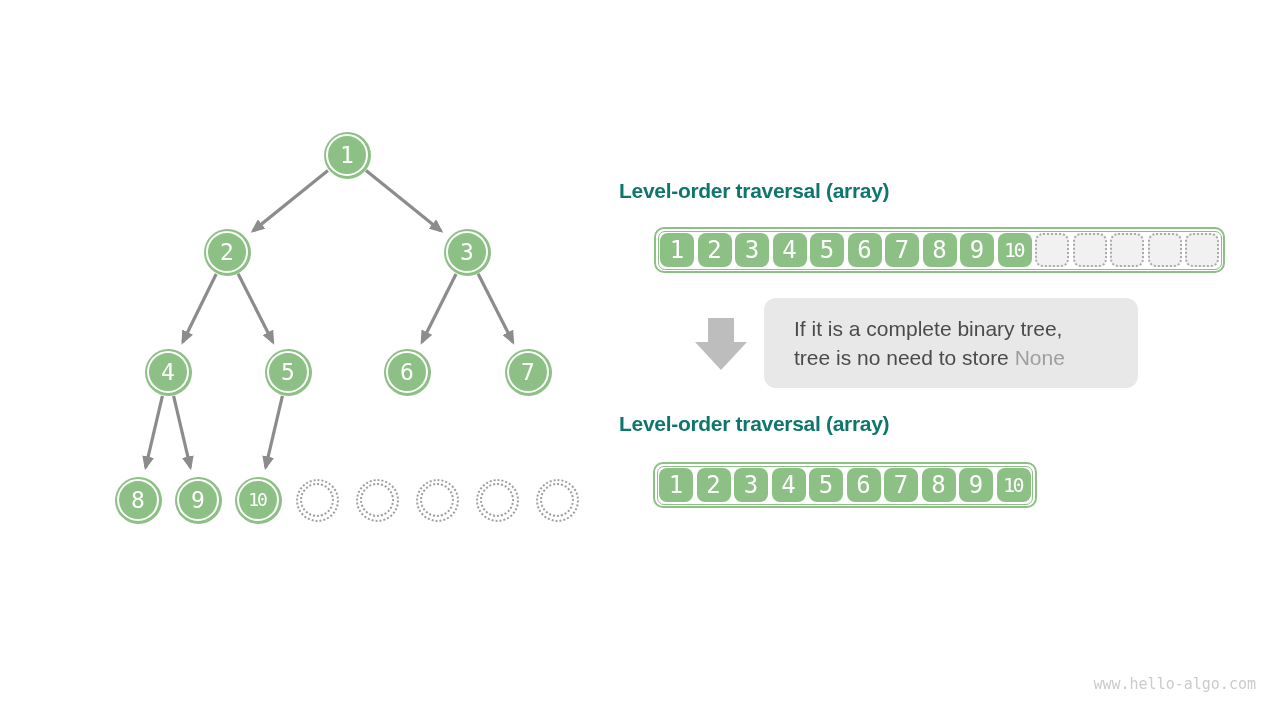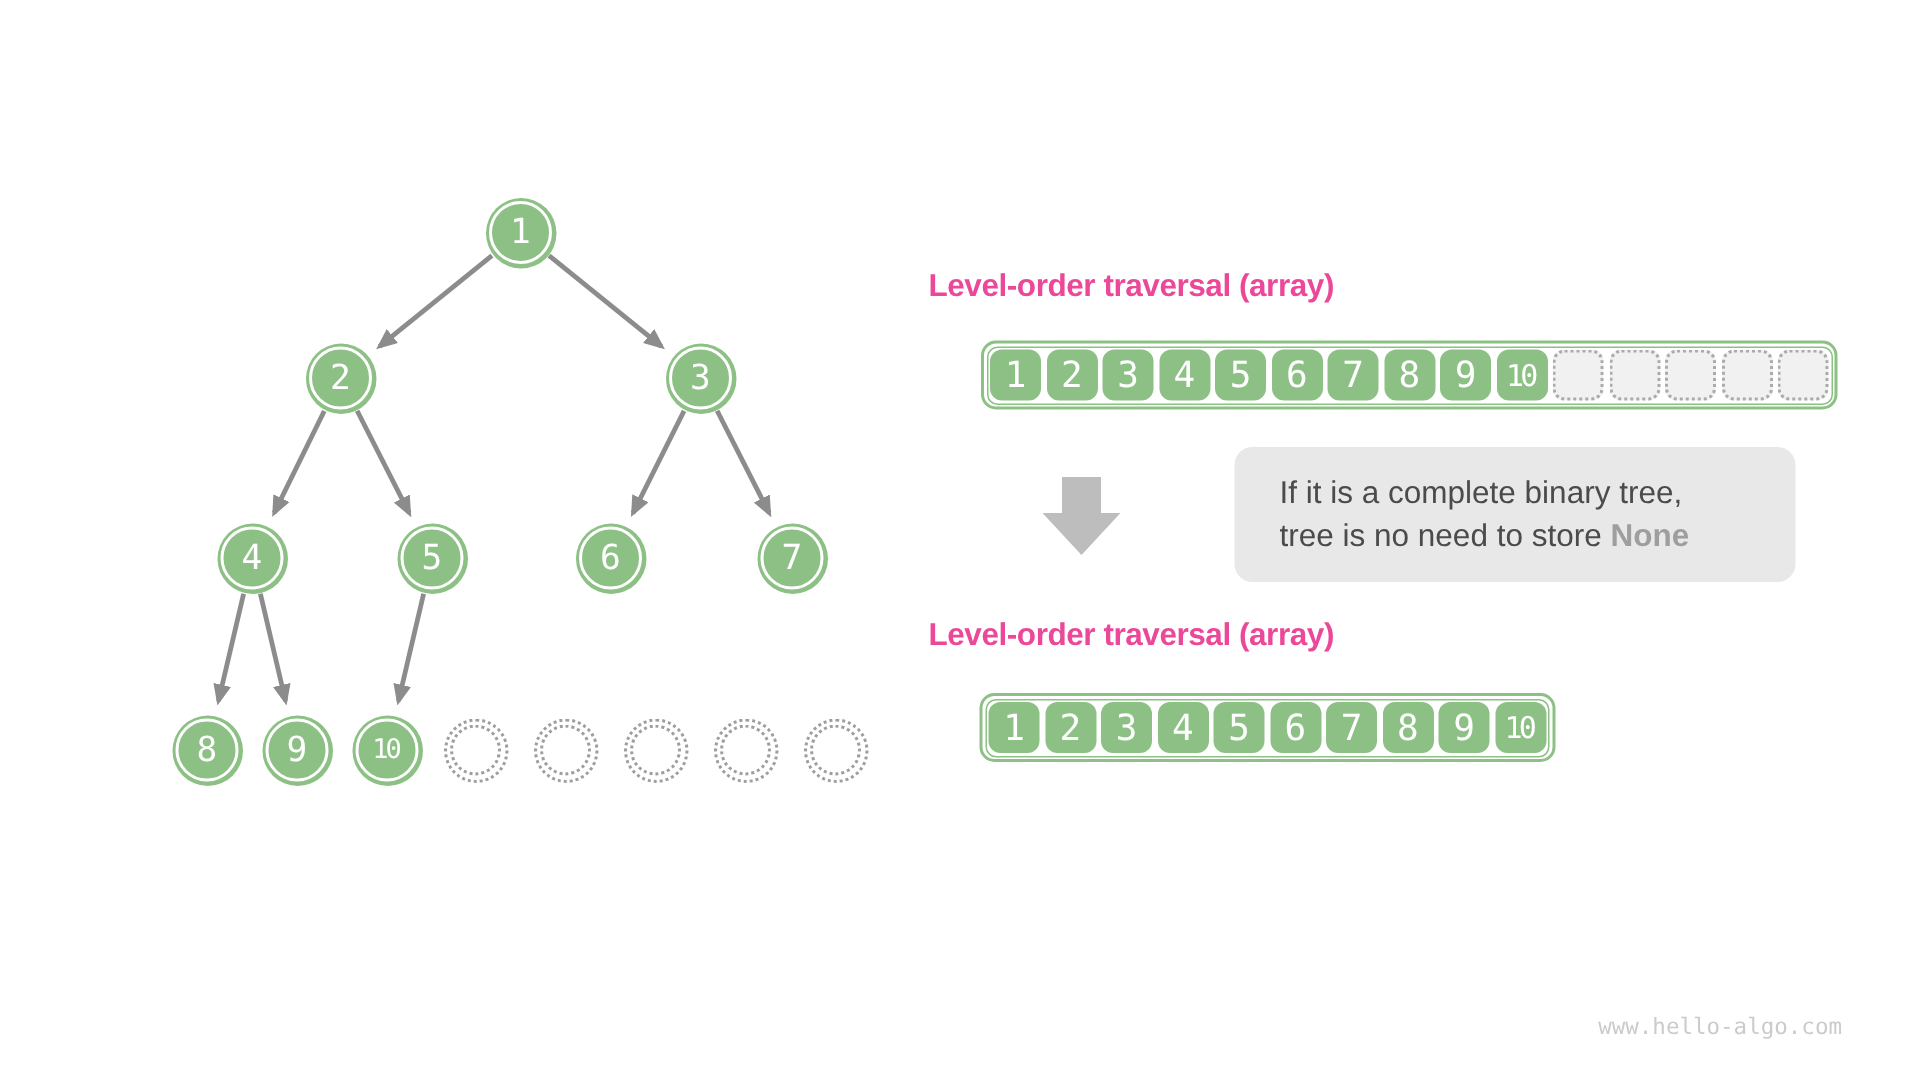--- a/index.html
+++ b/index.html
@@ -44,21 +44,21 @@
   }
   .node.empty::after {
     content: "";
     position: absolute; inset: 2.5px;
     border: 2px dotted #9E9E9E;
     border-radius: 50%;
   }
   
   .array-label {
     position: absolute;
-    color: #ec4899;
+    color: #0f766e;
     font-size: 21px;
     font-weight: bold;
     letter-spacing: -0.3px;
     white-space: nowrap;
   }
   
   .array-box {
     position: absolute;
     display: inline-flex;
     gap: 3.5px;
@@ -90,44 +90,44 @@
     line-height: 1;
   }
   .cell.filled .val.two { font-size: 20px; letter-spacing: -2.5px; margin-left: -2px; }
   .cell.empty {
     background: #F1F1F1;
     border: 2px dotted #ABABAB;
   }
   
   .note {
     position: absolute;
-    left: 823px; top: 298px;
+    left: 764px; top: 298px;
     width: 374px; height: 90px;
     background: #E8E8E8;
     border-radius: 12px;
     box-sizing: border-box;
     display: flex; flex-direction: column; justify-content: center;
     padding-left: 30px;
   }
   .note .line {
     color: #4B4B4B;
     font-size: 21px;
     line-height: 29px;
     white-space: nowrap;
   }
   .note .none {
     color: #9E9E9E;
-    font-weight: bold;
+    font-weight: normal;
   }
   
   .down-arrow { position: absolute; left: 695px; top: 318px; }
   
   .watermark {
     position: absolute;
-    right: 52px; bottom: 27px;
+    right: 24px; bottom: 27px;
     color: #CBCBCB;
     font-family: "DejaVu Sans Mono", monospace;
     font-size: 15px;
     white-space: nowrap;
   }
 </style>
 </head>
 <body>
 
 <div class="canvas">

